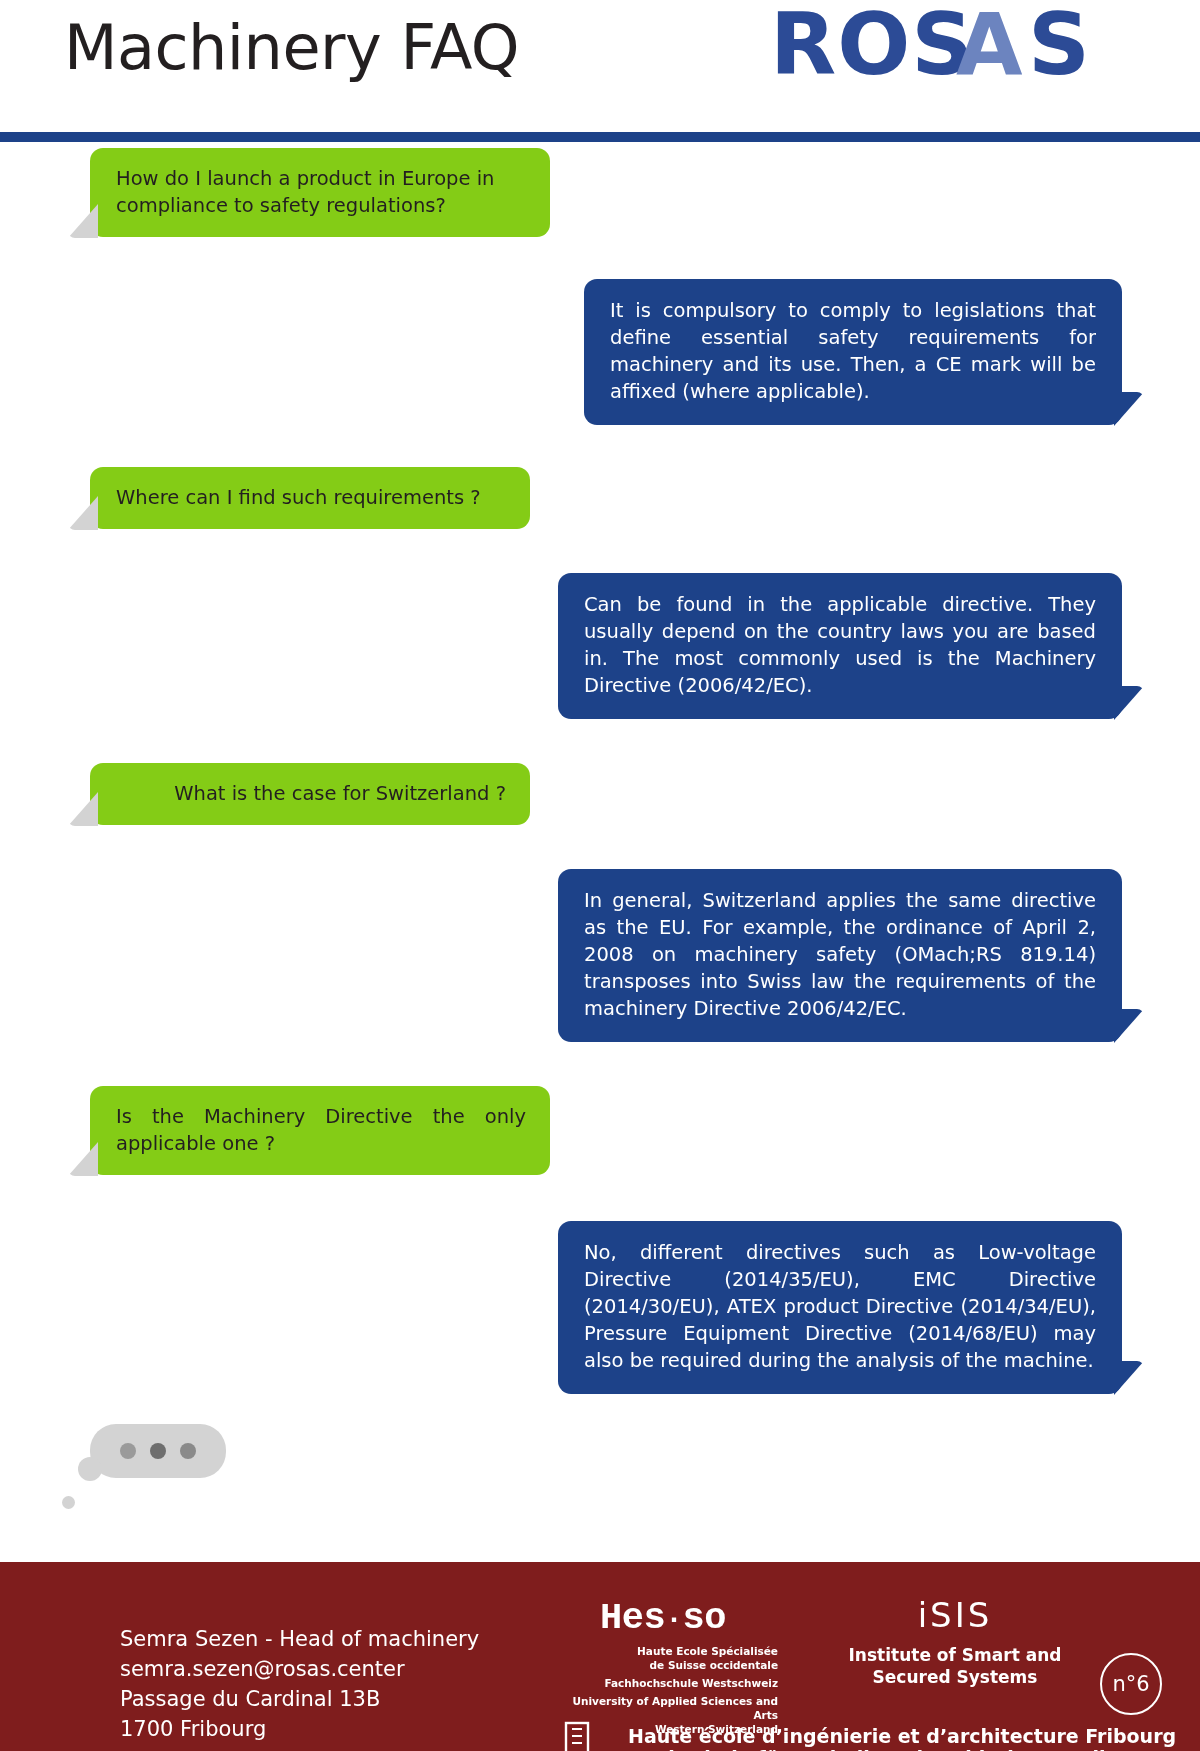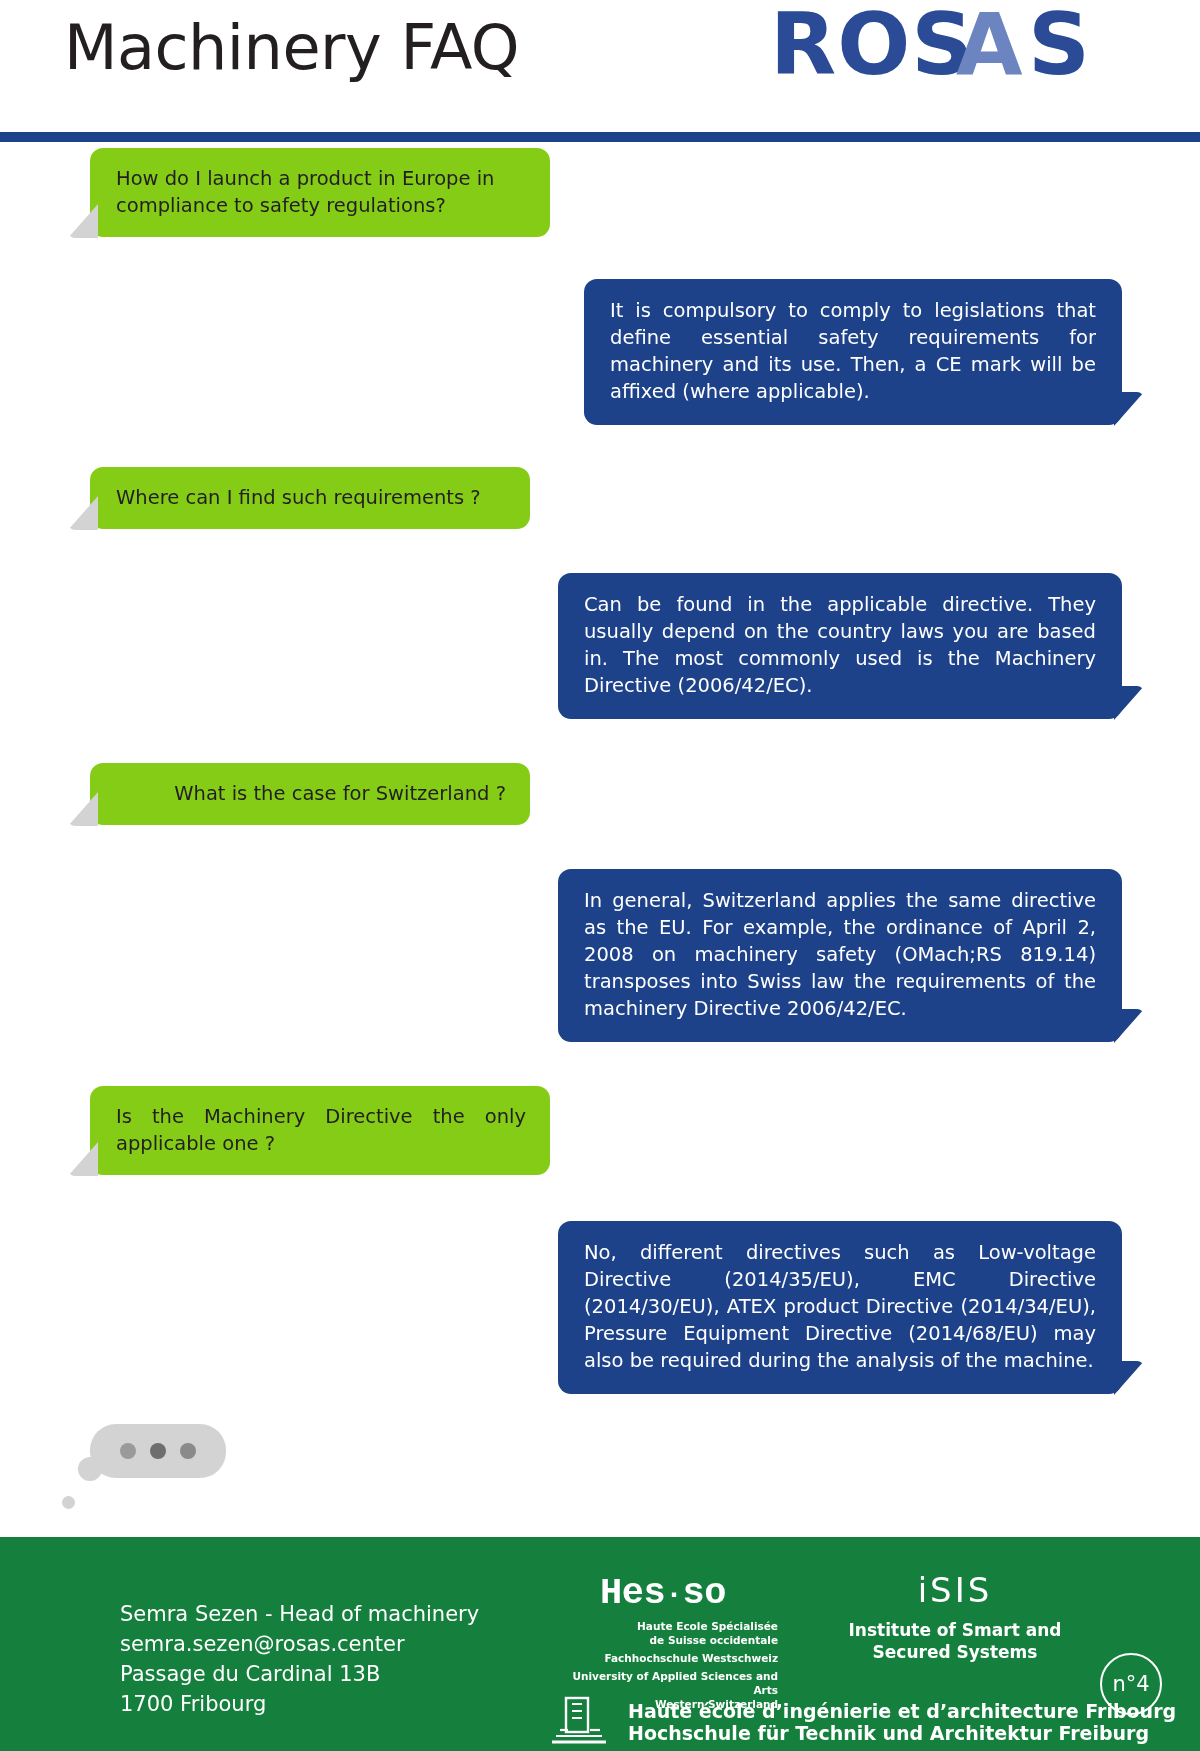--- a/index.html
+++ b/index.html
@@ -146,22 +146,22 @@
     top:72px;
     width:13px;height:13px;
     border-radius:50%;
     background:#d3d3d3;
   }
 
   
   .footer{
     position:absolute;
     left:0; right:0; bottom:0;
-    height:214px;
-    background:#15803d;
+    height:189px;
+    background:#7f1d1d;
     color:#ffffff;
   }
   .footer-inner{
     position:relative;
     height:100%;
     padding:0 56px;
     box-sizing:border-box;
   }
   .contact{
     position:absolute;
@@ -367,17 +367,17 @@
             <path d="M12 38 H20" stroke="#ffffff" stroke-width="2.2"></path>
             <path d="M42 38 H52" stroke="#ffffff" stroke-width="2.2"></path>
           </svg>
         </span>
         <span class="txt">
           <span style="display:block;">Haute école d’ingénierie et d’architecture Fribourg</span>
           <span style="display:block;">Hochschule für Technik und Architektur Freiburg</span>
         </span>
       </div>
 
-      <div class="pagenum">n°4</div>
+      <div class="pagenum">n°6</div>
     </div>
   </div>
 
 </div>
 
 </body></html>

